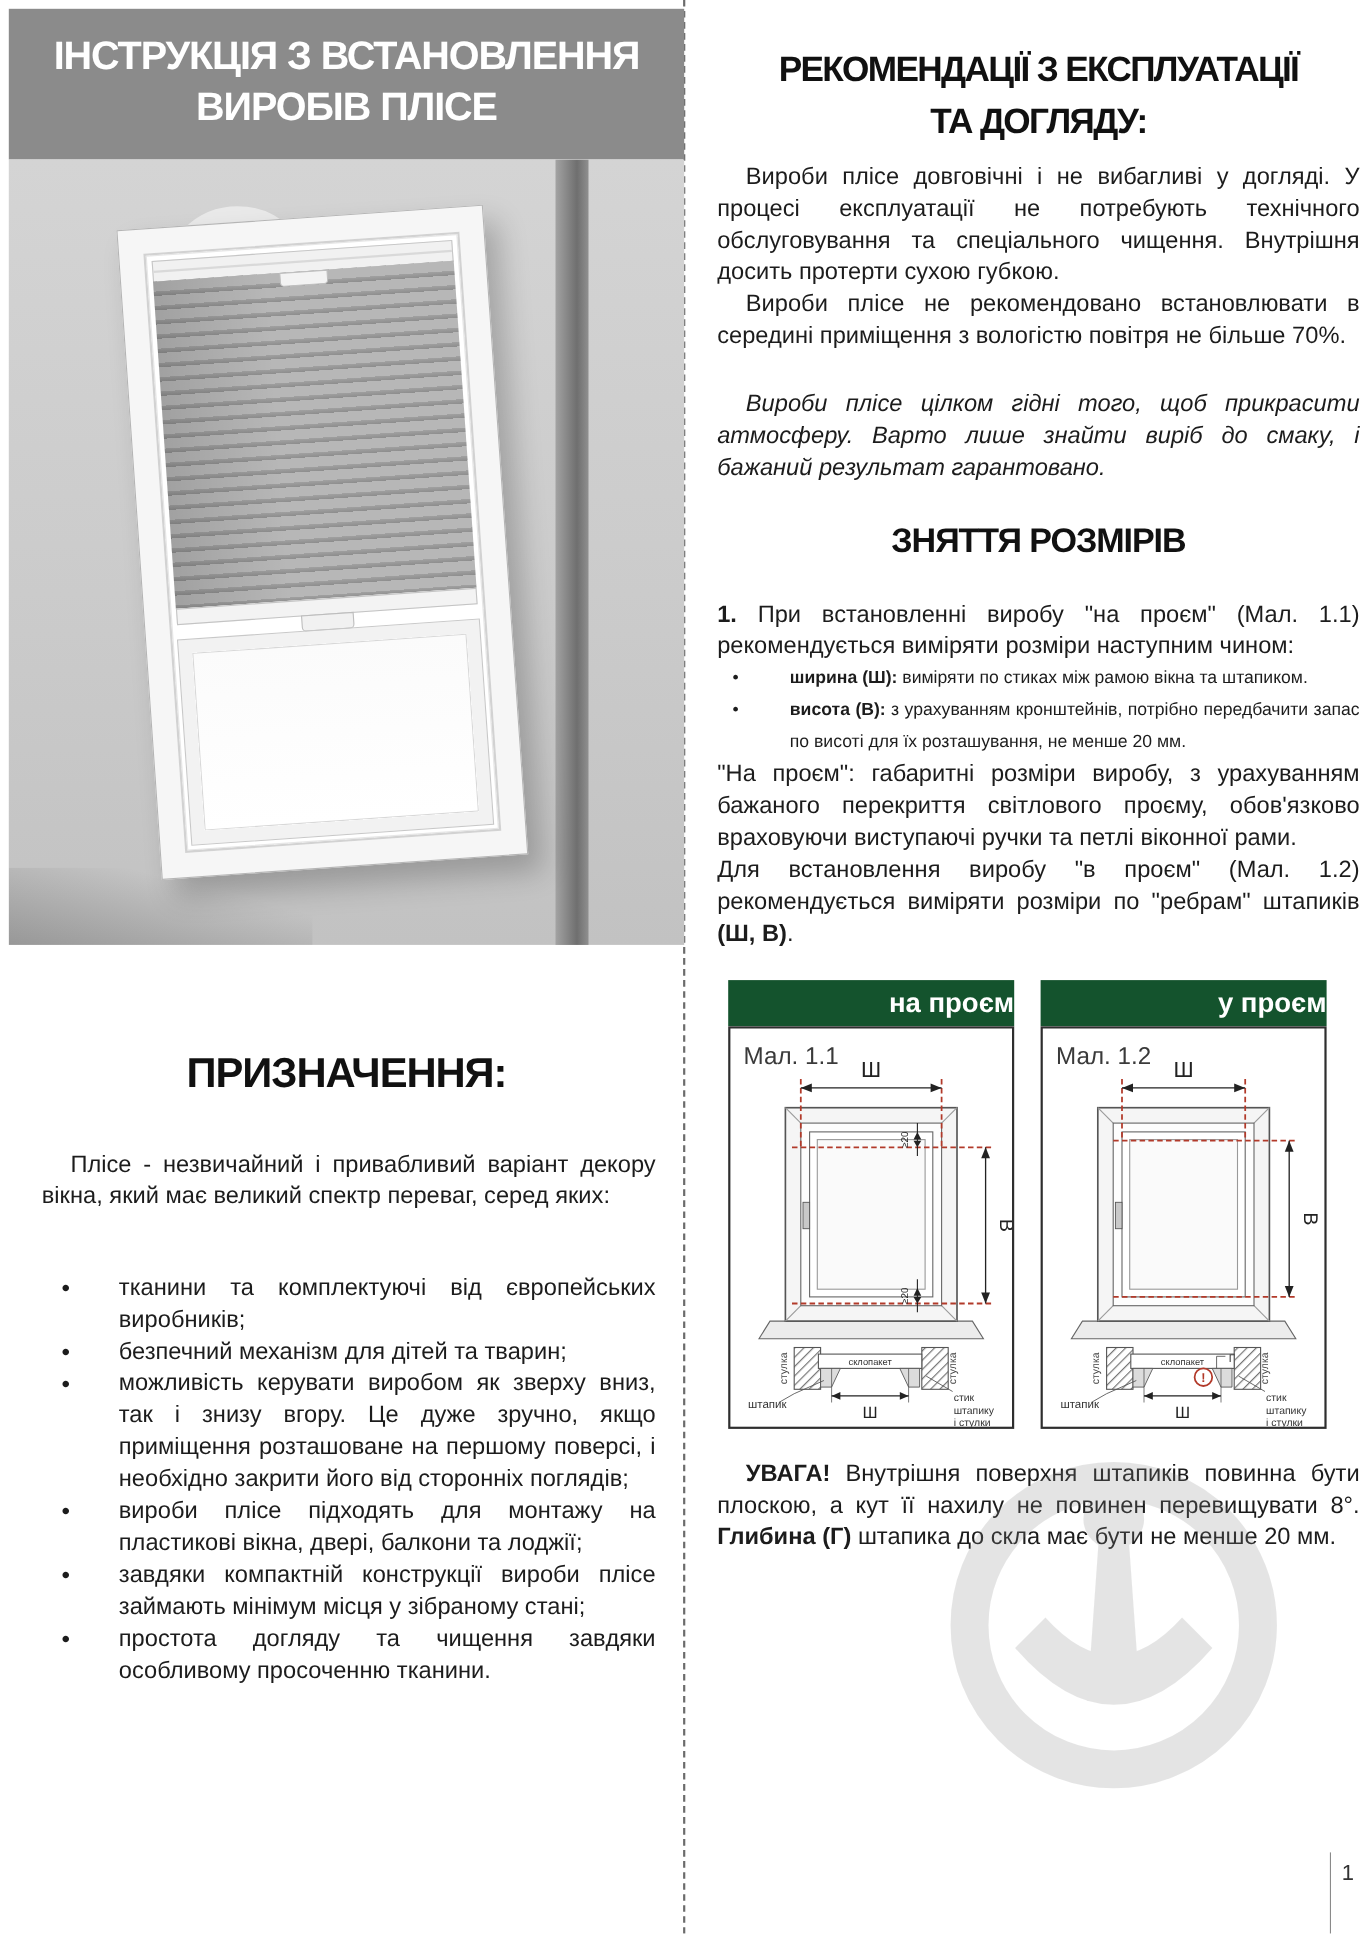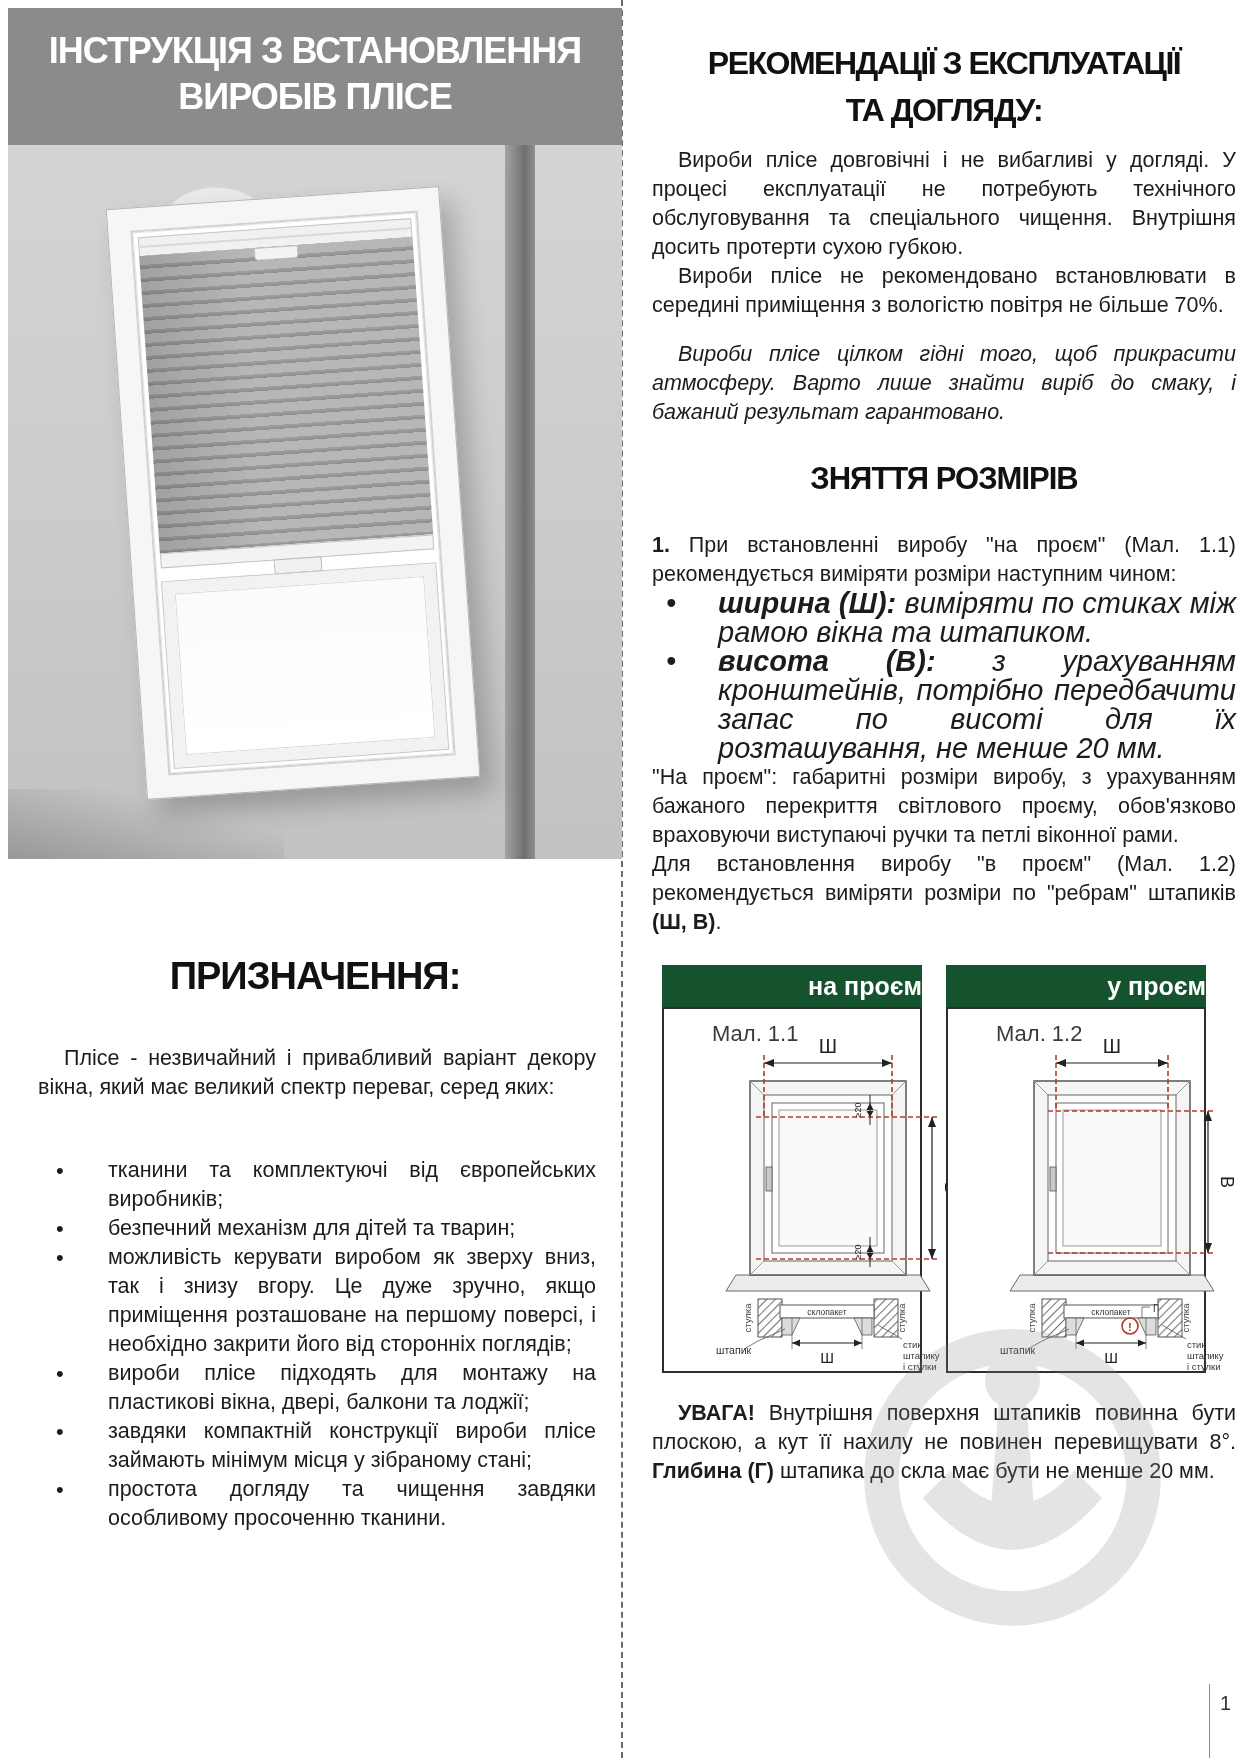--- a/index.html
+++ b/index.html
@@ -52,32 +52,32 @@
   .purpose-list { list-style:none; margin:54px 0 0 0; padding:0; }
   .purpose-list li { position:relative; padding:0 26px 0 100px; font-size:21.5px; line-height:29px; text-align:justify; }
   .purpose-list li::before { content:"\2022"; position:absolute; left:48px; top:0; font-size:22px; }
 
   
   .right-col { position:absolute; left:652px; top:0; width:584px; }
   .care-heading { margin:40px 0 0 0; text-align:center; font-size:32px; line-height:47px; font-weight:bold; letter-spacing:-1.5px; color:#111; }
   .bodyp { font-size:21.5px; line-height:29px; text-align:justify; margin:0; }
   .indent { text-indent:26px; }
   .care-p1 { margin-top:12px; }
-  .care-p3 { font-style:italic; margin-top:20px; }
+  .care-p3 { font-style:italic; margin-top:33px; }
   .sizing-heading { margin:28px 0 0 0; text-align:center; font-size:31px; line-height:48px; font-weight:bold; letter-spacing:-1px; color:#111; }
   .sizing-p1 { margin-top:28px; }
   .sizing-list { list-style:none; margin:0; padding:0; }
-  .sizing-list li { position:relative; padding-left:66px; font-size:29px; line-height:29px; text-align:justify;font-style:italic; }
+  .sizing-list li { position:relative; padding-left:66px; font-size:16px; line-height:29px; text-align:justify; }
   .sizing-list li::before { content:"\2022"; position:absolute; left:14px; top:0; }
 
   .figures { position:relative; margin-top:16px; height:410px; }
   .fig { position:absolute; top:0; width:260px; }
   .fig1 { left:10px; } .fig2 { left:294px; }
   .fig-header { height:42px; background:#14532d; color:#fff; font-weight:bold; font-size:25px; text-align:right; line-height:42px;margin-top:12px; }
-  .fig-box { border:2px solid #2e2e2e; background:#ffffff; height:366px; box-sizing:border-box;padding-left:36px; }
+  .fig-box { border:2px solid #2e2e2e; background:#ffffff; height:366px; box-sizing:border-box; }
   .figsvg { display:block; width:256px; height:362px; }
   .figsvg text { font-family:"Liberation Sans", sans-serif; }
 
   .warn { margin-top:36px; }
   .wm-bottom { position:absolute; left:188px; top:1298px; width:345px; height:345px; color:#8a8a8a; opacity:.22; pointer-events:none; }
 
   .page-num { position:absolute; right:10px; bottom:0; height:66px; border-left:1px solid #8a8a8a;
     padding:8px 4px 0 10px; font-size:20px; color:#333; }
 </style>
 </head>

